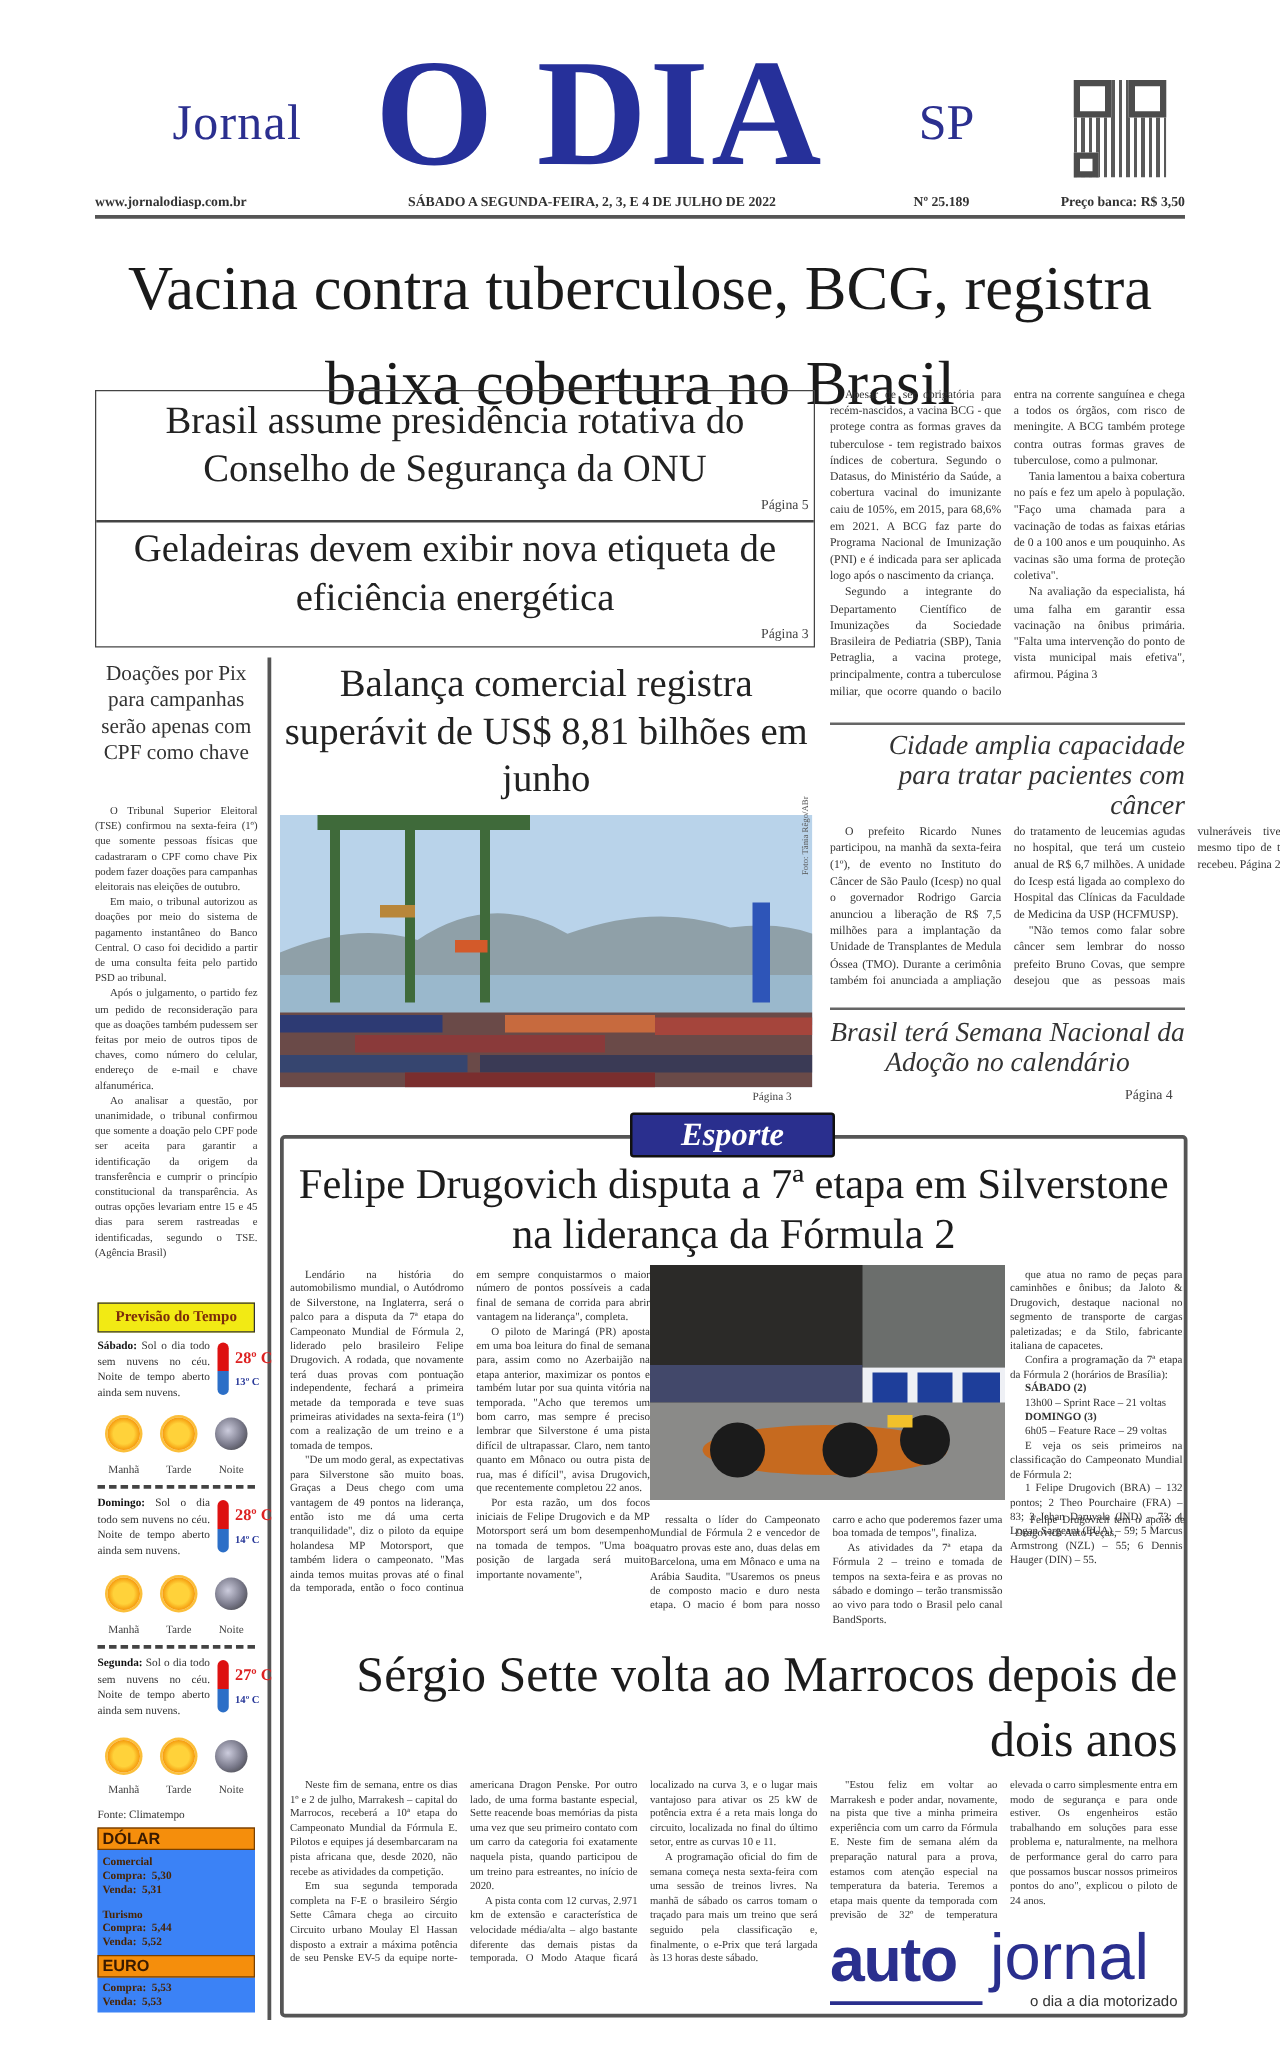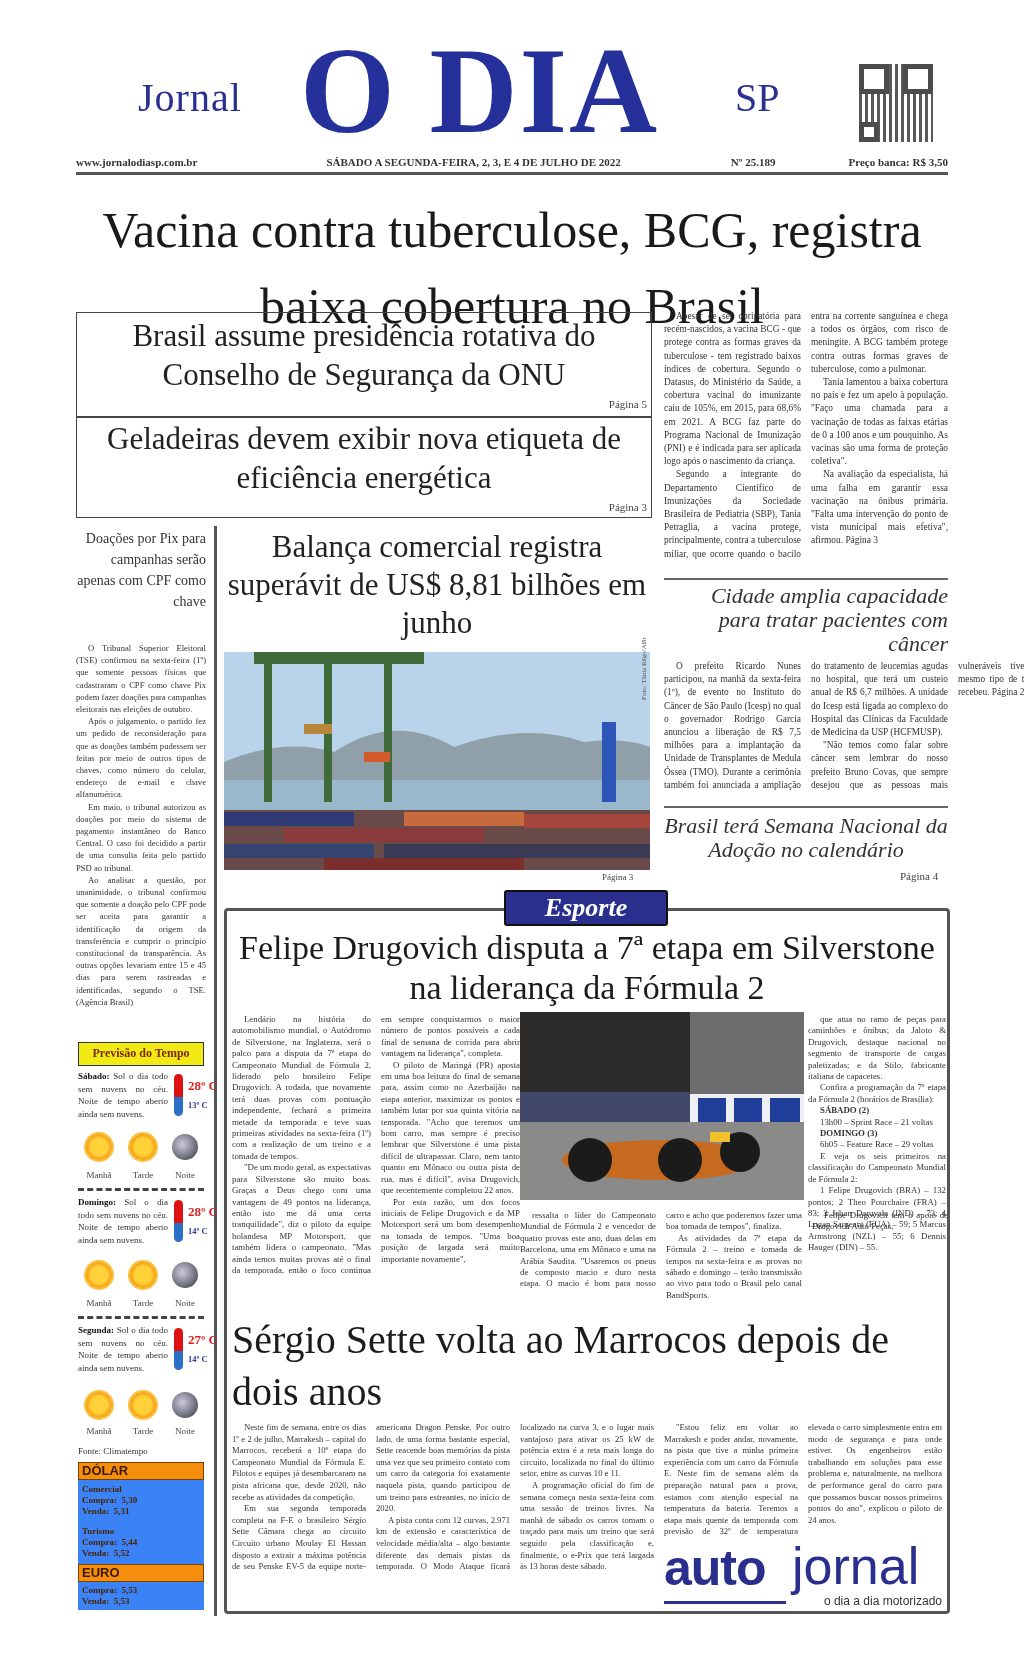--- a/index.html
+++ b/index.html
@@ -26,21 +26,21 @@
 .teaser .p1{position:absolute;right:4px;top:85px}
 .teaser .p2{position:absolute;right:4px;top:188px}
 .body-txt{font-size:9.4px;line-height:13.2px;text-align:justify;color:#333}
 .body-txt p{text-indent:12px}
 .col2{column-count:2;column-gap:10px}
 .bcg{left:664px;top:310px;width:284px;height:264px}
 .hr-mid{height:2px;background:#666}
 .cancer-head{left:664px;top:584px;width:284px;text-align:right;font-style:italic;font-size:22px;line-height:24px;color:#333}
 .cancer-body{left:664px;top:660px;width:284px;height:140px}
 .adocao-head{left:664px;top:814px;width:284px;text-align:center;font-style:italic;font-size:22px;line-height:24px;color:#333}
-.pix-head{left:76px;top:528px;width:130px;text-align:right;font-size:14px;line-height:21px;color:#333}
+.pix-head{left:76px;top:528px;width:130px;text-align:center;font-size:17px;line-height:21px;color:#333}
 .pix-body{left:76px;top:642px;width:130px;height:380px}
 .vline{left:214px;top:526px;width:3px;height:1090px;background:#555}
 .weather-title{left:78px;top:1042px;width:126px;height:24px;background:#f2ea14;border:1.5px solid #333;font-size:12px;font-weight:bold;color:#7a2a0a;text-align:center;line-height:21px}
 .wday{width:90px;font-size:9px;line-height:12.5px;color:#333;text-align:justify}
 .wday b{color:#111}
 .therm{width:9px;height:42px;border-radius:5px;background:linear-gradient(#d11 0 55%,#2c6fc7 55% 100%)}
 .hi{font-size:13px;color:#d22;font-weight:bold}
 .lo{font-size:8.5px;color:#2a3a9a;font-weight:bold}
 .sun{width:26px;height:26px;border-radius:50%;background:radial-gradient(circle,#ffd23a 0 45%,#f59b0e 70%,#f7b932 100%);box-shadow:0 0 0 2px #fbbf3a}
 .moon{width:26px;height:26px;border-radius:50%;background:radial-gradient(circle at 40% 40%,#ccd 0,#778 55%,#333 100%)}
@@ -52,21 +52,21 @@
 .cur-row{position:absolute;left:4px;font-size:9px;font-weight:bold;color:#4a2400;line-height:11px}
 .photo-port{left:224px;top:652px;width:426px;height:218px;overflow:hidden}
 .balanca-head{left:224px;top:528px;width:426px;text-align:center;font-size:31px;line-height:38px;color:#222}
 .sport-box{left:224px;top:908px;width:726px;height:706px;border:3px solid #555;border-radius:4px}
 .esporte-tag{left:504px;top:890px;width:164px;height:36px;background:#2a2f8e;border:2px solid #111;border-radius:3px;color:#fff;font-style:italic;font-weight:bold;font-size:26px;text-align:center;line-height:32px}
 .f2-head{left:234px;top:928px;width:706px;text-align:center;font-size:34px;line-height:40px;color:#1c1c1c}
 .f2-colA{left:232px;top:1014px;width:288px;height:292px}
 .f2-colB{left:520px;top:1210px;width:282px;height:96px}
 .f2-colC{left:808px;top:1014px;width:138px;height:292px}
 .f2-photo{left:520px;top:1012px;width:284px;height:188px;overflow:hidden}
-.sette-head{left:232px;top:1314px;width:710px;text-align:left;font-size:40px;line-height:52px;color:#1c1c1c}
+.sette-head{left:232px;top:1314px;width:710px;text-align:right;font-size:40px;line-height:52px;color:#1c1c1c}
 .sette-body{left:232px;top:1422px;width:710px;height:180px;column-count:5;column-gap:10px}
 .autojornal{left:664px;top:1540px;width:280px;height:68px;background:#fff}
 .aj-auto{position:absolute;left:0;top:0;font-family:"Liberation Sans",sans-serif;font-weight:bold;font-size:50px;color:#2a2f8e;line-height:56px;letter-spacing:-1px}
 .aj-jornal{position:absolute;left:128px;top:-4px;font-family:"Liberation Sans",sans-serif;font-size:52px;color:#2a2f8e;line-height:60px}
 .aj-sub{position:absolute;right:2px;bottom:0;font-family:"Liberation Sans",sans-serif;font-size:12px;color:#333}
 .aj-line{position:absolute;left:0;bottom:4px;width:122px;height:3px;background:#2a2f8e}
 </style>
 </head>
 <body>
 
@@ -108,22 +108,22 @@
   <p><span>"Não temos como falar sobre câncer sem lembrar do nosso prefeito Bruno Covas, que sempre desejou que as pessoas mais vulneráveis tivessem acesso ao mesmo tipo de tratamento que ele recebeu.</span> <span>Página 2</span></p>
 </div>
 <div class="abs hr-mid" style="left:664px;top:806px;width:284px"></div>
 
 <h2 class="abs adocao-head" style="font-weight:normal">Brasil terá Semana Nacional da Adoção no calendário</h2>
 <div class="abs pg" style="left:900px;top:870px">Página 4</div>
 
 <h2 class="abs pix-head" style="font-weight:normal">Doações por Pix para campanhas serão apenas com CPF como chave</h2>
 <div class="abs pix-body body-txt" style="font-size:8.6px;line-height:12.2px">
   <p>O Tribunal Superior Eleitoral (TSE) confirmou na sexta-feira (1º) que somente pessoas físicas que cadastraram o CPF como chave Pix podem fazer doações para campanhas eleitorais nas eleições de outubro.</p>
+  <p>Em maio, o tribunal autorizou as doações por meio do sistema de pagamento instantâneo do Banco Central. O caso foi decidido a partir de uma consulta feita pelo partido PSD ao tribunal.</p>
   <p>Após o julgamento, o partido fez um pedido de reconsideração para que as doações também pudessem ser feitas por meio de outros tipos de chaves, como número do celular, endereço de e-mail e chave alfanumérica.</p>
-  <p>Em maio, o tribunal autorizou as doações por meio do sistema de pagamento instantâneo do Banco Central. O caso foi decidido a partir de uma consulta feita pelo partido PSD ao tribunal.</p>
   <p>Ao analisar a questão, por unanimidade, o tribunal confirmou que somente a doação pelo CPF pode ser aceita para garantir a identificação da origem da transferência e cumprir o princípio constitucional da transparência. As outras opções levariam entre 15 e 45 dias para serem rastreadas e identificadas, segundo o TSE. (Agência Brasil)</p>
 </div>
 <div class="abs vline"></div>
 
 <div class="abs weather-title">Previsão do Tempo</div>
 
 <div class="abs wday" style="left:78px;top:1070px"><b>Sábado:</b> <span>Sol o dia todo sem nuvens no céu. Noite de tempo aberto ainda sem nuvens.</span></div>
 <div class="abs therm" style="left:174px;top:1074px"></div>
 <div class="abs hi" style="left:188px;top:1078px">28º C</div>
 <div class="abs lo" style="left:188px;top:1100px">13º C</div>

